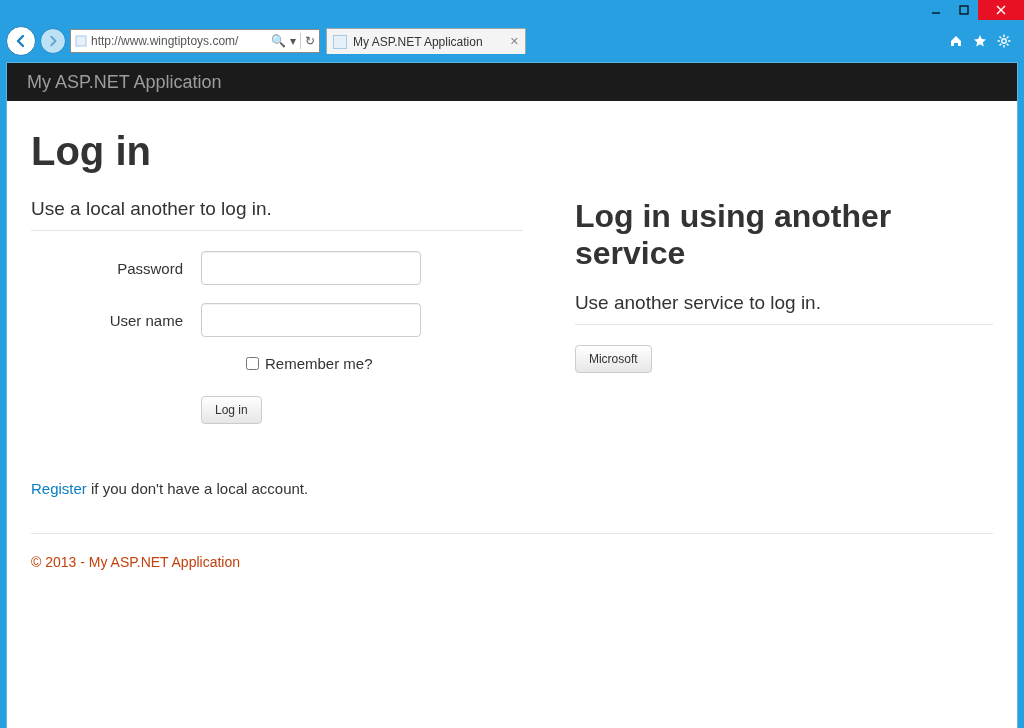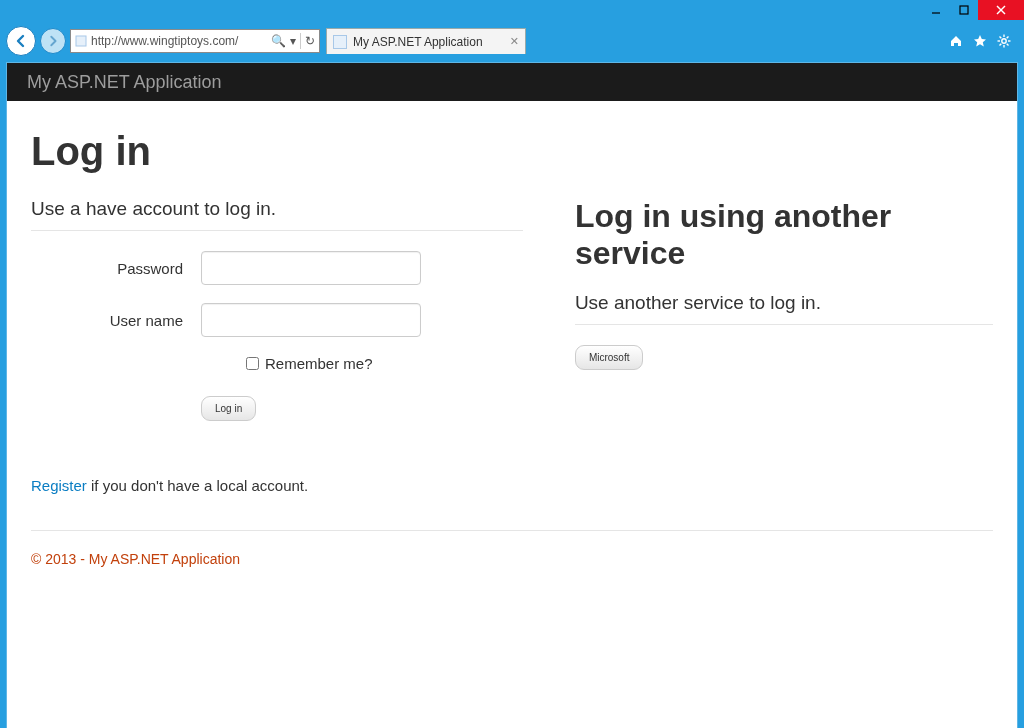--- a/index.html
+++ b/index.html
@@ -173,24 +173,24 @@
     border-radius: 4px;
     padding: 0 10px;
     font-size: 14px;
     box-shadow: inset 0 1px 1px rgba(0,0,0,.06);
   }
   .form-row.indent { padding-left: 170px; }
   .cb-row { display:flex; align-items:center; gap:6px; color:#333; font-size:15px;padding-left:45px; }
   .btn {
     display: inline-block;
     padding: 6px 13px;
-    font-size: 10px;
+    font-size: 12px;
     background: linear-gradient(#fff, #e6e6e6);
     border: 1px solid #ccc;
-    border-radius: 9px;
+    border-radius: 4px;
     cursor: pointer;
     color: #333;
   }
   .reg {
     margin-top: 56px;
     font-size: 15px;
   }
   .reg a { color: #0a7dc3; text-decoration: none; }
   .footer {
     border-top: 1px solid #e5e5e5;
@@ -289,21 +289,21 @@
   <div class="viewport">
     <div class="site-nav">
       <span>My ASP.NET Application</span>
     </div>
 
     <div class="content">
       <h1 class="page">Log in</h1>
 
       <div class="cols">
         <div class="col">
-          <h4 class="sub">Use a have account to log in.</h4>
+          <h4 class="sub">Use a local another to log in.</h4>
 
           <div class="form-row">
             <label class="lbl">Password</label>
             <input type="password" value="" style="">
           </div>
           <div class="form-row">
             <label class="lbl">User name</label>
             <input type="text" value="" style="">
           </div>
           <div class="form-row indent">

